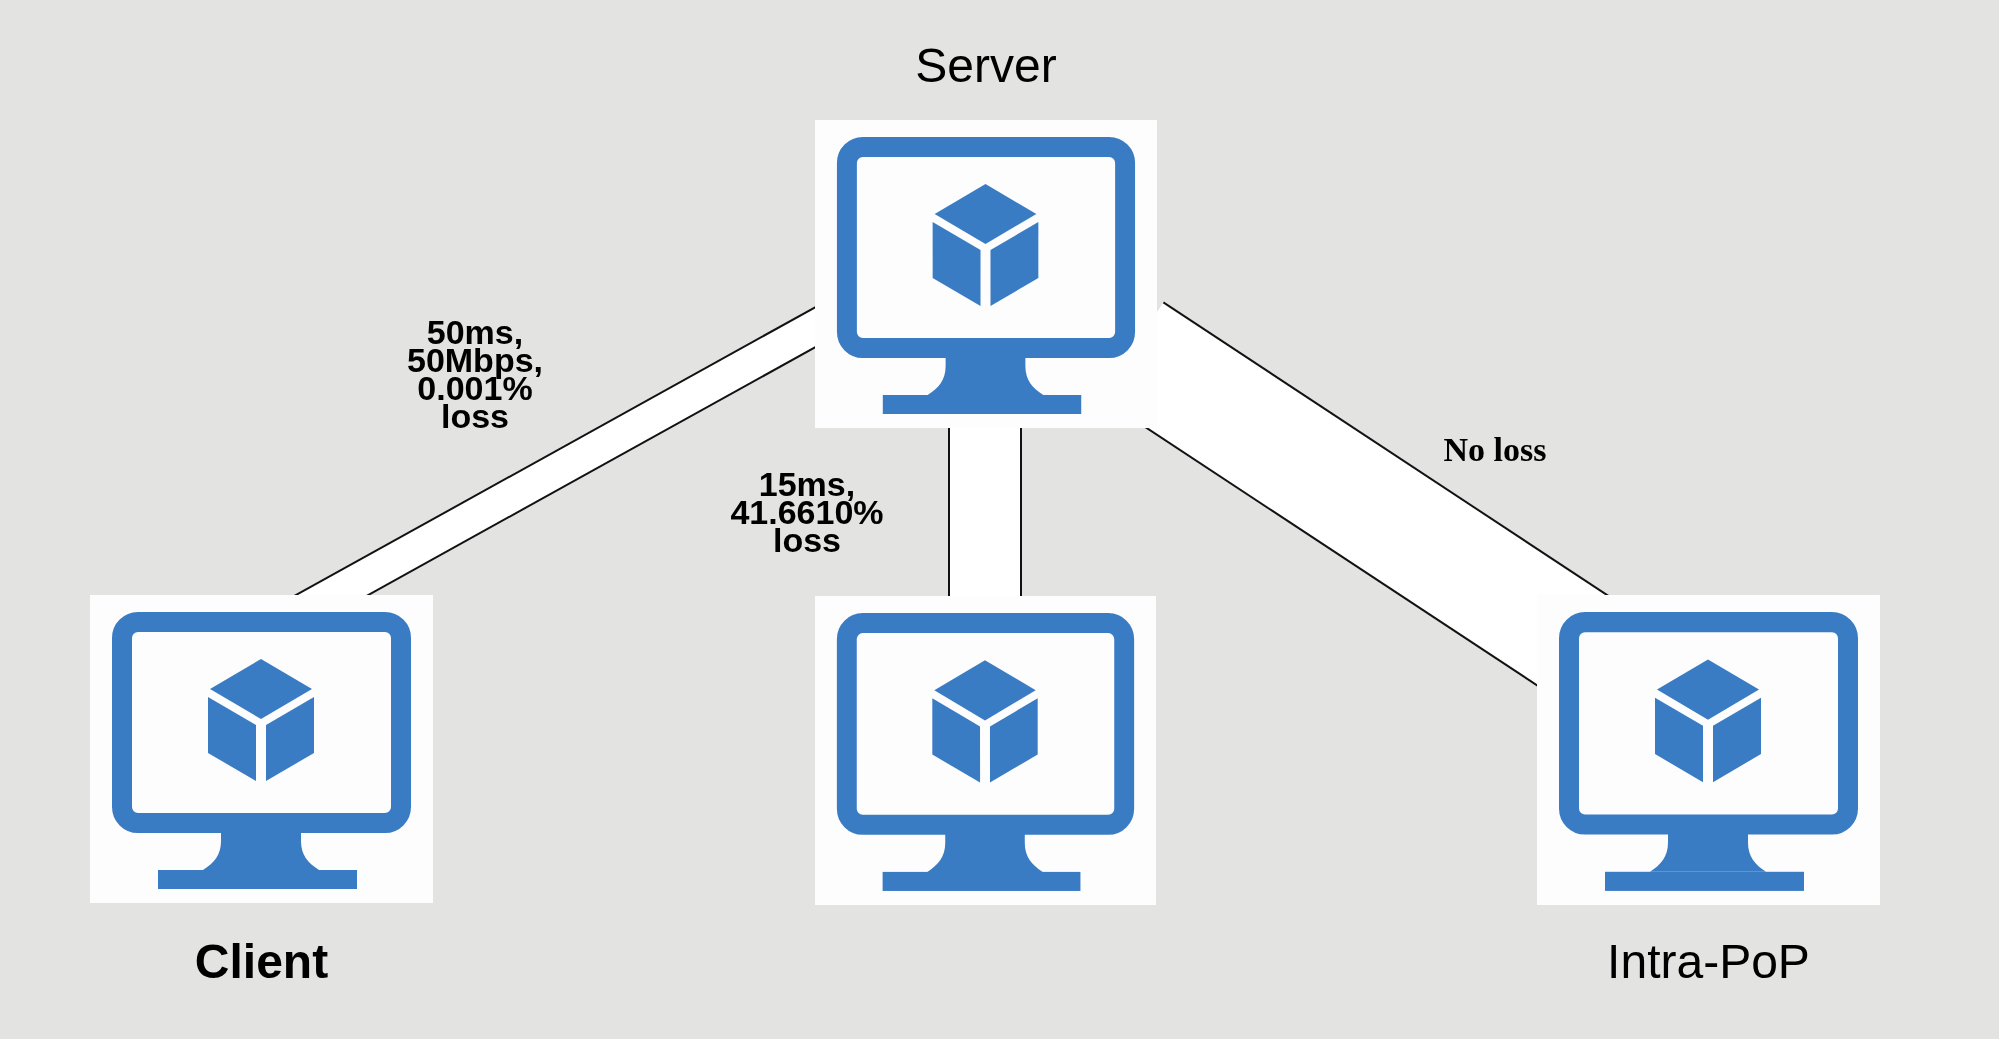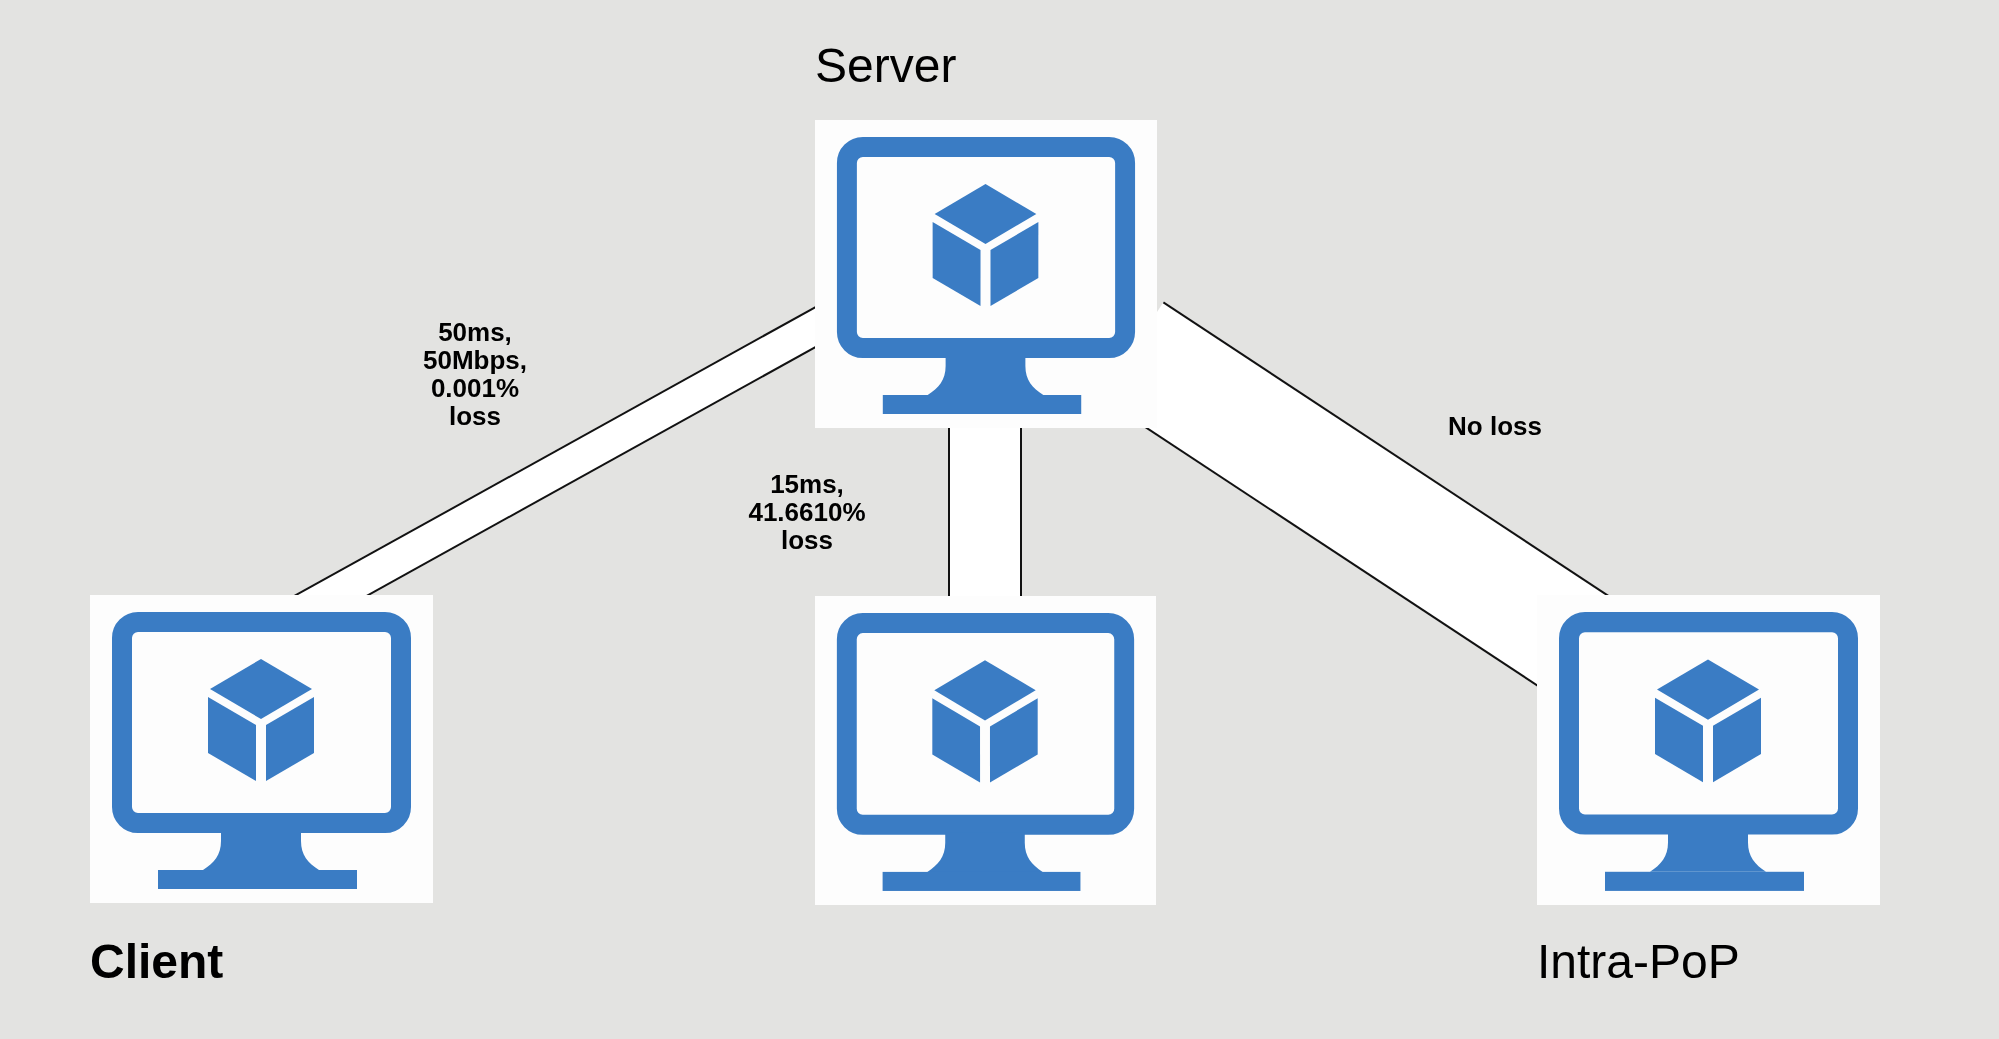--- a/index.html
+++ b/index.html
@@ -33,26 +33,26 @@
     background:#fdfdfd;
     z-index:2;
   }
   .node-box svg { display:block; width:100%; height:100%; }
   .node-label {
     position:absolute;
     z-index:3;
     font-size:48px;
     line-height:52px;
     color:#000;
-    text-align:left;
+    text-align:center;
   }
   .edge-label {
     position:absolute;
     z-index:3;
-    font-size:26px;
+    font-size:34px;
     line-height:28px;
     font-weight:bold;
     color:#000;
     text-align:center;
     white-space:pre-line;
   }
   .band-left  { left:297px;  top:596px; width:632px; height:37px;  transform:rotate(-29deg); }
   .band-right { left:1132px; top:292px; width:558px; height:116px; transform:rotate(33.4deg); }
   .band-mid   { left:948px;  top:412px; width:74px;  height:200px; }
 
@@ -61,21 +61,21 @@
   .box-p2p    { left:815px;  top:596px; width:341px; height:309px; }
   .box-intra  { left:1537px; top:595px; width:343px; height:310px; }
 
   .label-server { left:815px;  top:40px;  width:342px; }
   .label-client { left:90px;   top:936px; width:343px;font-weight:bold; }
   .label-p2p    { left:815px;  top:936px; width:341px; }
   .label-intra  { left:1537px; top:936px; width:343px; }
 
   .elabel-client { left:325px;  top:318px; width:300px; }
   .elabel-p2p    { left:657px;  top:470px; width:300px; }
-  .elabel-intra  { left:1370px; top:412px; width:250px; }
+  .elabel-intra  { left:1370px; top:436px; width:250px;font-family:Liberation Serif, serif; }
 </style>
 </head>
 <body>
 
 <div class="canvas">
 
   <svg width="0" height="0" style="position:absolute" aria-hidden="true">
     <defs>
       <symbol id="vm-symbol" viewBox="0 0 343 308">
 

